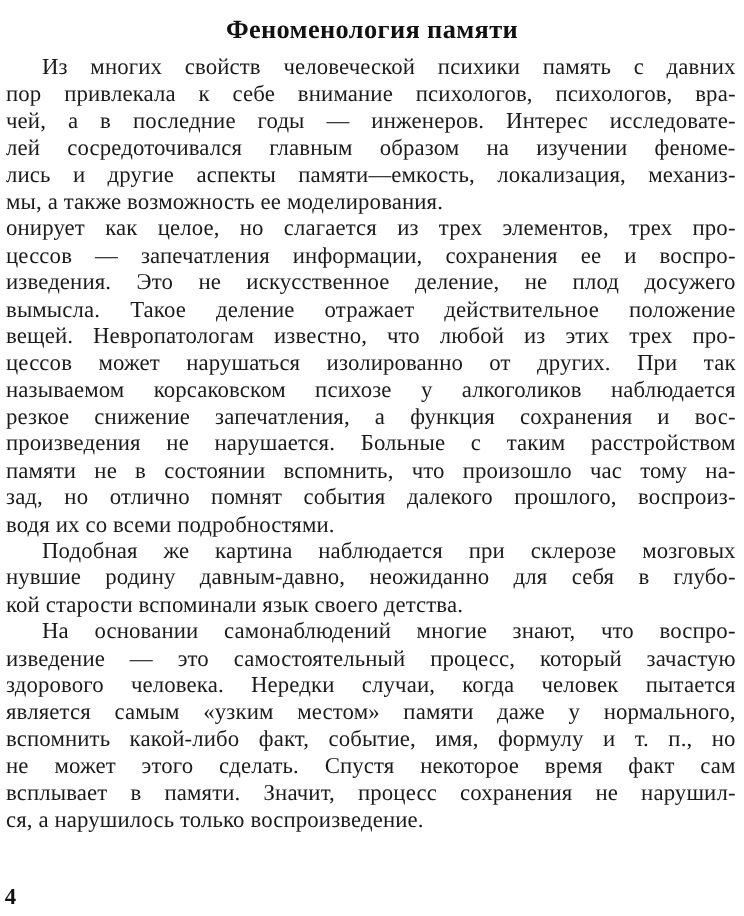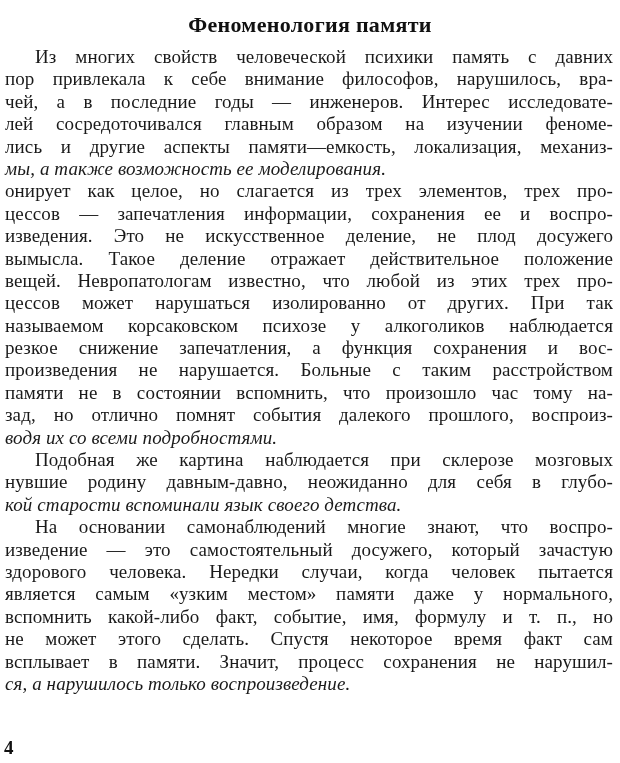--- a/index.html
+++ b/index.html
@@ -49,21 +49,20 @@
       white-space: nowrap;
       text-align: justify;
       text-align-last: justify;
       letter-spacing: 0.1px;
     }
     .line.indent {
       padding-left: 30px;
     }
     .line.last {
       text-align-last: left;
-      font-style: italic;
     }
     .page-number {
       position: absolute;
       left: 4px;
       top: 737px;
       font-weight: bold;
       font-size: 19px;
       line-height: 22px;
       color: #111;
     }
@@ -71,21 +70,21 @@
 </head>
 <body>
 
 <div class="page">
   <div class="title">Феноменология памяти</div>
 
   <div class="body-text">
 
     <div>
       <span class="line indent">Из многих свойств человеческой психики память с давних</span>
-      <span class="line">пор привлекала к себе внимание философов, нарушилось, вра-</span>
+      <span class="line">пор привлекала к себе внимание психологов, психологов, вра-</span>
       <span class="line">чей, а в последние годы — инженеров. Интерес исследовате-</span>
       <span class="line">лей сосредоточивался главным образом на изучении феноме-</span>
       <span class="line">лись и другие аспекты памяти—емкость, локализация, механиз-</span>
       <span class="line last">мы, а также возможность ее моделирования.</span>
     </div>
 
     <div>
       <span class="line">онирует как целое, но слагается из трех элементов, трех про-</span>
       <span class="line">цессов — запечатления информации, сохранения ее и воспро-</span>
       <span class="line">изведения. Это не искусственное деление, не плод досужего</span>
@@ -101,21 +100,21 @@
     </div>
 
     <div>
       <span class="line indent">Подобная же картина наблюдается при склерозе мозговых</span>
       <span class="line">нувшие родину давным-давно, неожиданно для себя в глубо-</span>
       <span class="line last">кой старости вспоминали язык своего детства.</span>
     </div>
 
     <div>
       <span class="line indent">На основании самонаблюдений многие знают, что воспро-</span>
-      <span class="line">изведение — это самостоятельный досужего, который зачастую</span>
+      <span class="line">изведение — это самостоятельный процесс, который зачастую</span>
       <span class="line">здорового человека. Нередки случаи, когда человек пытается</span>
       <span class="line">является самым «узким местом» памяти даже у нормального,</span>
       <span class="line">вспомнить какой-либо факт, событие, имя, формулу и т. п., но</span>
       <span class="line">не может этого сделать. Спустя некоторое время факт сам</span>
       <span class="line">всплывает в памяти. Значит, процесс сохранения не нарушил-</span>
       <span class="line last">ся, а нарушилось только воспроизведение.</span>
     </div>
   </div>
 
   <div class="page-number">4</div>

